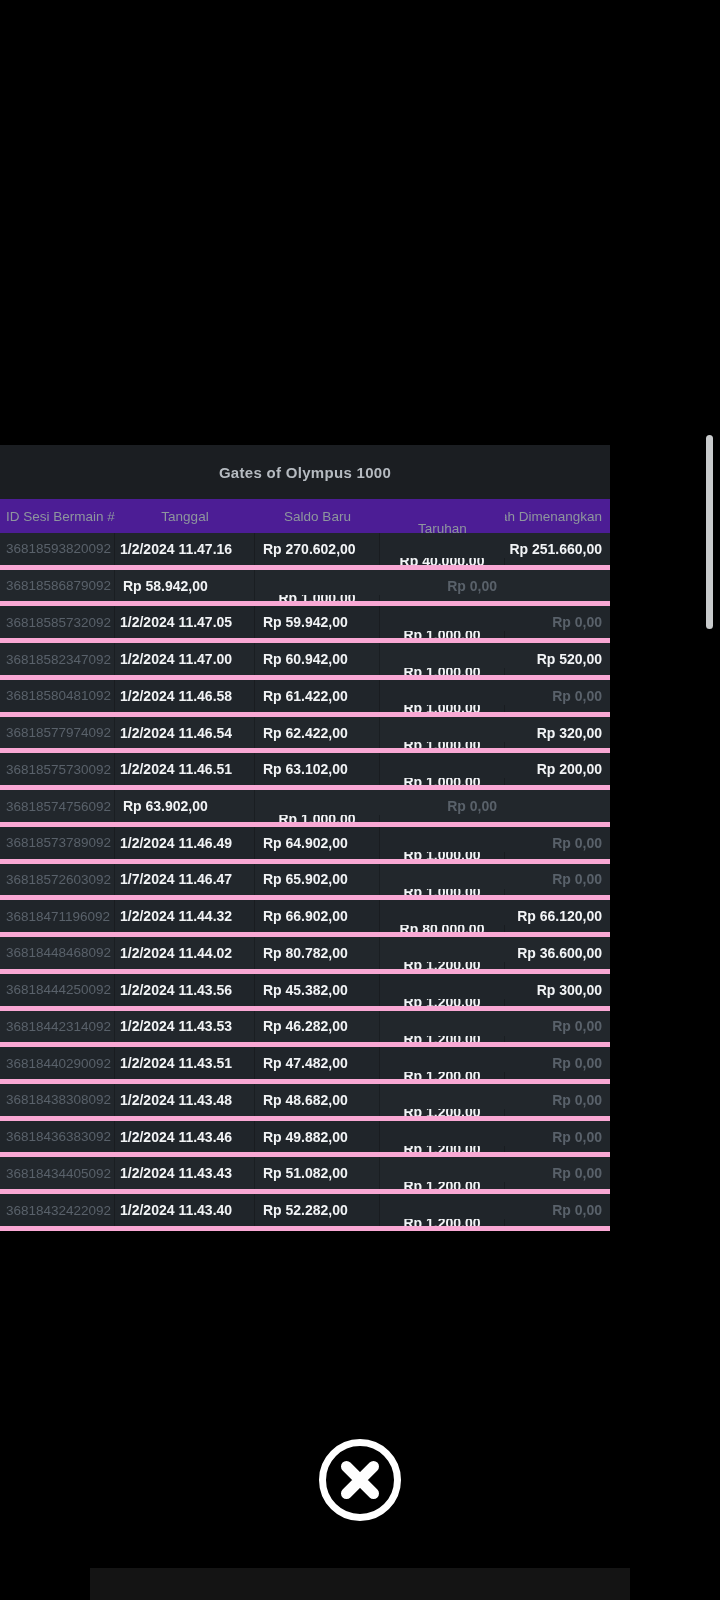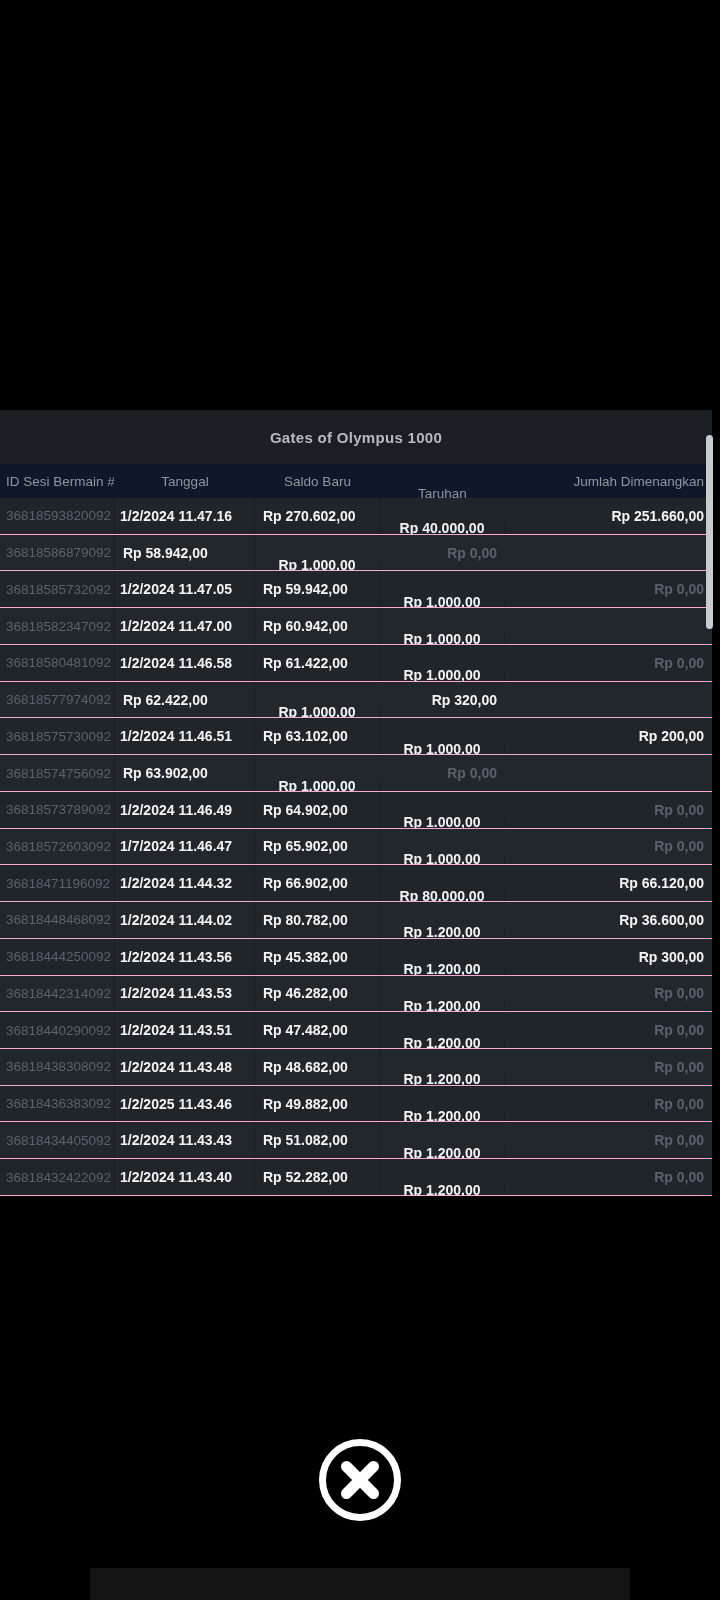--- a/index.html
+++ b/index.html
@@ -1,38 +1,38 @@
 <!DOCTYPE html>
 <html><head>
 <meta charset="utf-8">
 <style>
   * { margin:0; padding:0; box-sizing:border-box; }
   html,body { width:720px; height:1600px; background:#000; overflow:hidden;
               font-family:"Liberation Sans", sans-serif; position:relative; }
 
-  .history-modal { position:absolute; left:0; top:410px; width:712px; }
+  .history-modal { position:absolute; left:0; top:445px; width:610px; }
 
   .modal-title-bar { height:54px; background:#1b1e22; display:flex;
                      align-items:center; justify-content:center; }
   .modal-title { color:#b6bbc1; font-size:15px; font-weight:700; letter-spacing:.3px; }
 
   .grid-row { display:grid; grid-template-columns:115px 140px 125px 125px 1fr; }
 
-  .table-header { height:34px; background:#0f172a; }
+  .table-header { height:34px; background:#4c1d95; }
   .table-header .cell { color:#8e969e; font-size:13.5px; font-weight:400; }
 
   .cell { display:flex; align-items:center; overflow:hidden; white-space:nowrap; }
   .cell.c1 { justify-content:flex-start; padding-left:6px; }
   .cell.c2 { justify-content:flex-start; padding-left:5px; }
   .cell.c3 { justify-content:flex-start; padding-left:8px;text-align:center; }
   .cell.c4 { justify-content:center;margin-top:25px; }
   .cell.c5 { justify-content:flex-end; padding-right:8px; }
   .table-header .cell.c2, .table-header .cell.c3 { justify-content:center; padding-left:0; }
 
-  .table-body .table-row { height:36.74px; border-bottom:1px solid #f9a8d4; }
+  .table-body .table-row { height:36.74px; border-bottom:5px solid #f9a8d4; }
   .table-row.odd  { background:#20252a; }
   .table-row.even { background:#22272c; }
   .table-row .cell { border-right:1px solid rgba(0,0,0,0.22); }
   .table-row .cell.c5 { border-right:none; }
 
   .id-text  { color:#59616a; font-size:13.5px; }
   .val-text { color:#f2f4f6; font-size:14px; font-weight:700; }
   .val-text.dim { color:#59616a; }
 
   .scrollbar-thumb { position:absolute; left:706px; top:435px; width:7px; height:194px;
@@ -85,32 +85,34 @@
         <div class="cell c3 val-text">Rp 59.942,00</div>
         <div class="cell c4 val-text">Rp 1.000,00</div>
         <div class="cell c5 val-text dim">Rp 0,00</div>
       </div>
 
       <div class="table-row grid-row even">
         <div class="cell c1 id-text">36818582347092</div>
         <div class="cell c2 val-text">1/2/2024 11.47.00</div>
         <div class="cell c3 val-text">Rp 60.942,00</div>
         <div class="cell c4 val-text">Rp 1.000,00</div>
+        <div class="cell c5 val-text">Rp 520,00</div>
       </div>
 
       <div class="table-row grid-row odd">
         <div class="cell c1 id-text">36818580481092</div>
         <div class="cell c2 val-text">1/2/2024 11.46.58</div>
         <div class="cell c3 val-text">Rp 61.422,00</div>
         <div class="cell c4 val-text">Rp 1.000,00</div>
         <div class="cell c5 val-text dim">Rp 0,00</div>
       </div>
 
       <div class="table-row grid-row even">
         <div class="cell c1 id-text">36818577974092</div>
+        <div class="cell c2 val-text">1/2/2024 11.46.54</div>
         <div class="cell c3 val-text">Rp 62.422,00</div>
         <div class="cell c4 val-text">Rp 1.000,00</div>
         <div class="cell c5 val-text">Rp 320,00</div>
       </div>
 
       <div class="table-row grid-row odd">
         <div class="cell c1 id-text">36818575730092</div>
         <div class="cell c2 val-text">1/2/2024 11.46.51</div>
         <div class="cell c3 val-text">Rp 63.102,00</div>
         <div class="cell c4 val-text">Rp 1.000,00</div>
@@ -183,21 +185,21 @@
       <div class="table-row grid-row even">
         <div class="cell c1 id-text">36818438308092</div>
         <div class="cell c2 val-text">1/2/2024 11.43.48</div>
         <div class="cell c3 val-text">Rp 48.682,00</div>
         <div class="cell c4 val-text">Rp 1.200,00</div>
         <div class="cell c5 val-text dim">Rp 0,00</div>
       </div>
 
       <div class="table-row grid-row odd">
         <div class="cell c1 id-text">36818436383092</div>
-        <div class="cell c2 val-text">1/2/2025 11.43.46</div>
+        <div class="cell c2 val-text">1/2/2024 11.43.46</div>
         <div class="cell c3 val-text">Rp 49.882,00</div>
         <div class="cell c4 val-text">Rp 1.200,00</div>
         <div class="cell c5 val-text dim">Rp 0,00</div>
       </div>
 
       <div class="table-row grid-row even">
         <div class="cell c1 id-text">36818434405092</div>
         <div class="cell c2 val-text">1/2/2024 11.43.43</div>
         <div class="cell c3 val-text">Rp 51.082,00</div>
         <div class="cell c4 val-text">Rp 1.200,00</div>

